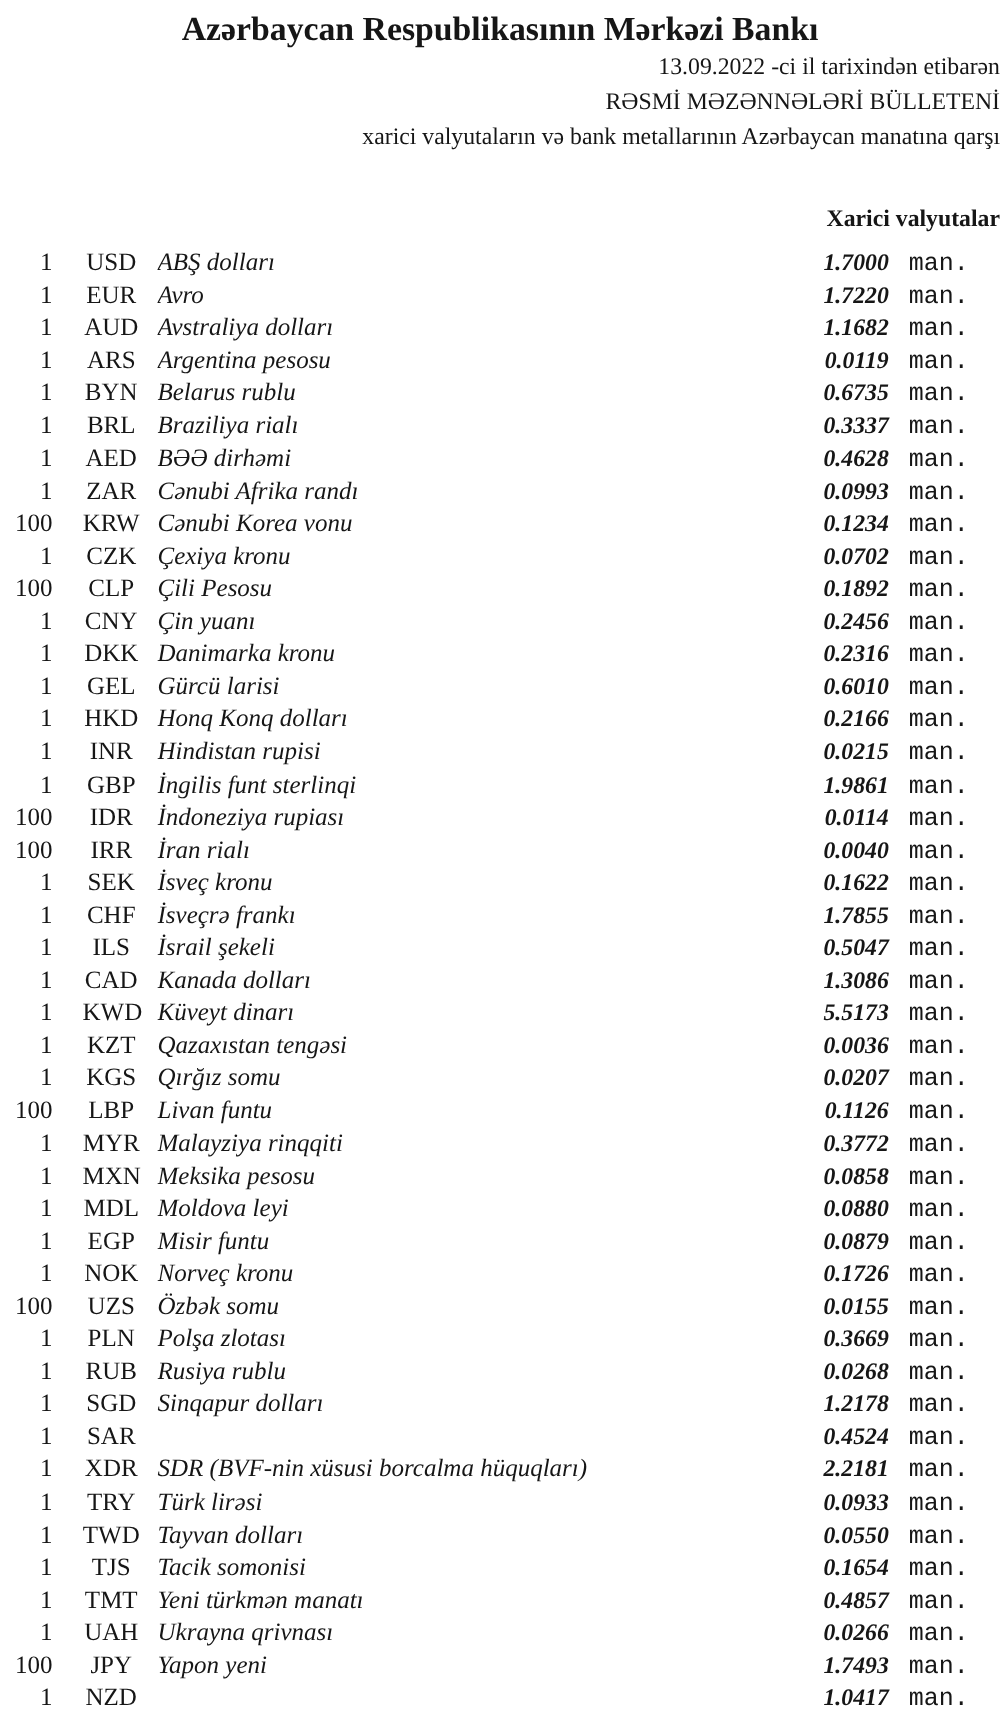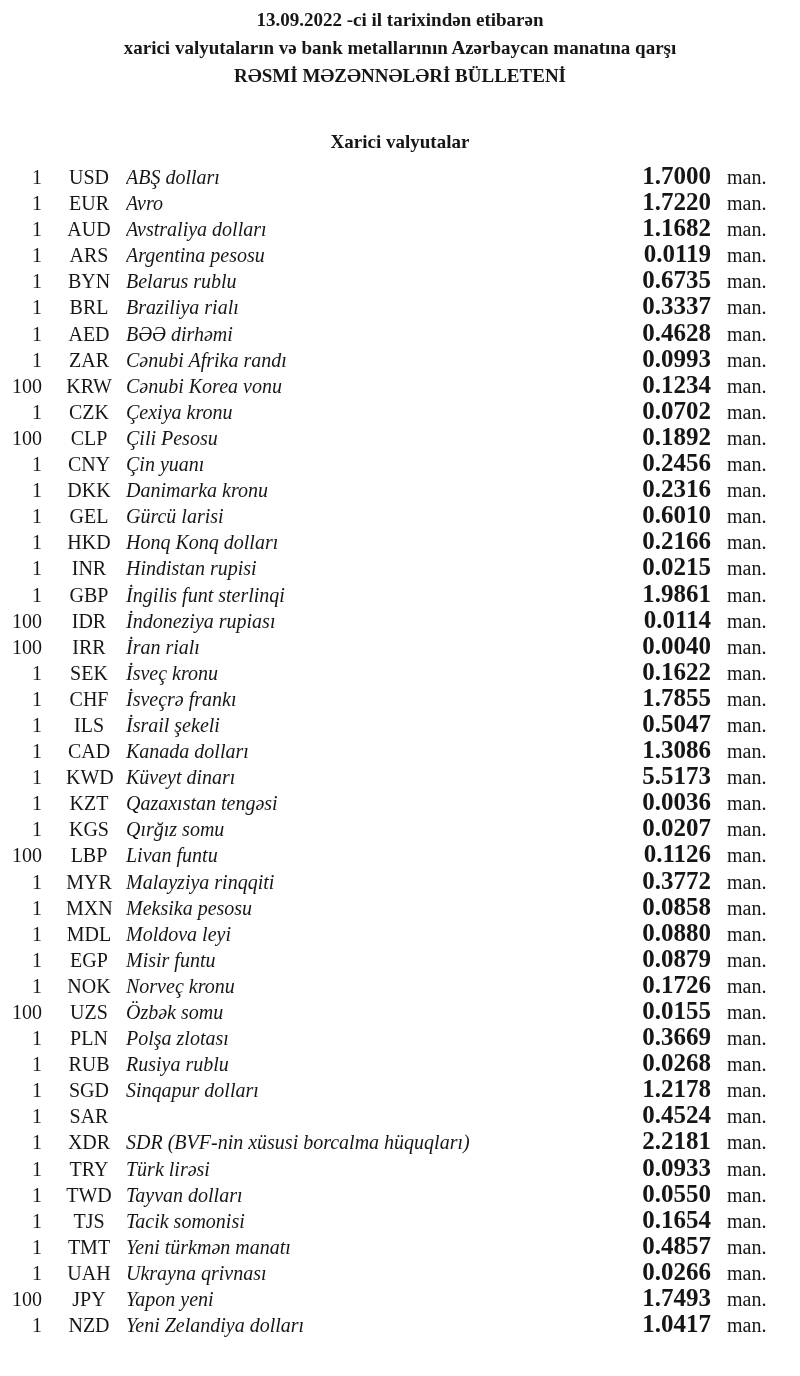--- a/index.html
+++ b/index.html
@@ -16,26 +16,27 @@
 
   .header { text-align: center; padding-top: 6px; }
   .title {
     font-size: 27px;
     font-weight: 700;
     line-height: 34px;
     margin: 0;
   }
   .sub {
     font-size: 19px;
-    font-weight: 700;
+    font-weight: 400;
     line-height: 28px;
+    text-align: right;
   }
 
   .section-title {
-    text-align: center;
+    text-align: right;
     font-size: 19px;
     font-weight: 700;
     margin-top: 40px;
     line-height: 24px;
   }
 
   .table { margin-top: 9px; }
   .row {
     display: flex;
     align-items: baseline;
@@ -44,34 +45,36 @@
     font-size: 20px;
     white-space: nowrap;
   }
   .qty   { width: 42px; text-align: right; flex: 0 0 auto; }
   .code  { width: 46px; margin-left: 24px; text-align: center; flex: 0 0 auto; }
   .name  { margin-left: 14px; flex: 0 1 auto; overflow: hidden; font-style: italic; }
   .rate  {
     margin-left: auto;
     text-align: right;
     font-weight: 700;
-    font-size: 25px;
+    font-style: italic;
+    font-size: 19px;
     padding-right: 16px;
     flex: 0 0 auto;
   }
-  .unit  { width: 73px; flex: 0 0 auto; }
+  .unit  { width: 73px; flex: 0 0 auto; font-family: Liberation Mono, monospace; }
 </style>
 </head>
 <body>
 
 <div class="page">
   <div class="header">
+    <h1 class="title">Azərbaycan Respublikasının Mərkəzi Bankı</h1>
     <div class="sub">13.09.2022 -ci il tarixindən etibarən</div>
+    <div class="sub">RƏSMİ MƏZƏNNƏLƏRİ BÜLLETENİ</div>
     <div class="sub">xarici valyutaların və bank metallarının Azərbaycan manatına qarşı</div>
-    <div class="sub">RƏSMİ MƏZƏNNƏLƏRİ BÜLLETENİ</div>
   </div>
 
   <div class="section-title">Xarici valyutalar</div>
 
   <div class="table" id="rate-table">
       <div class="row">
         <span class="qty">1</span>
         <span class="code">USD</span>
         <span class="name">ABŞ dolları</span>
         <span class="rate">1.7000</span>
@@ -373,18 +376,17 @@
       <div class="row">
         <span class="qty">100</span>
         <span class="code">JPY</span>
         <span class="name">Yapon yeni</span>
         <span class="rate">1.7493</span>
         <span class="unit">man.</span>
       </div>
       <div class="row">
         <span class="qty">1</span>
         <span class="code">NZD</span>
-        <span class="name">Yeni Zelandiya dolları</span>
         <span class="rate">1.0417</span>
         <span class="unit">man.</span>
       </div>
     </div>
 </div>
 
 </body></html>

